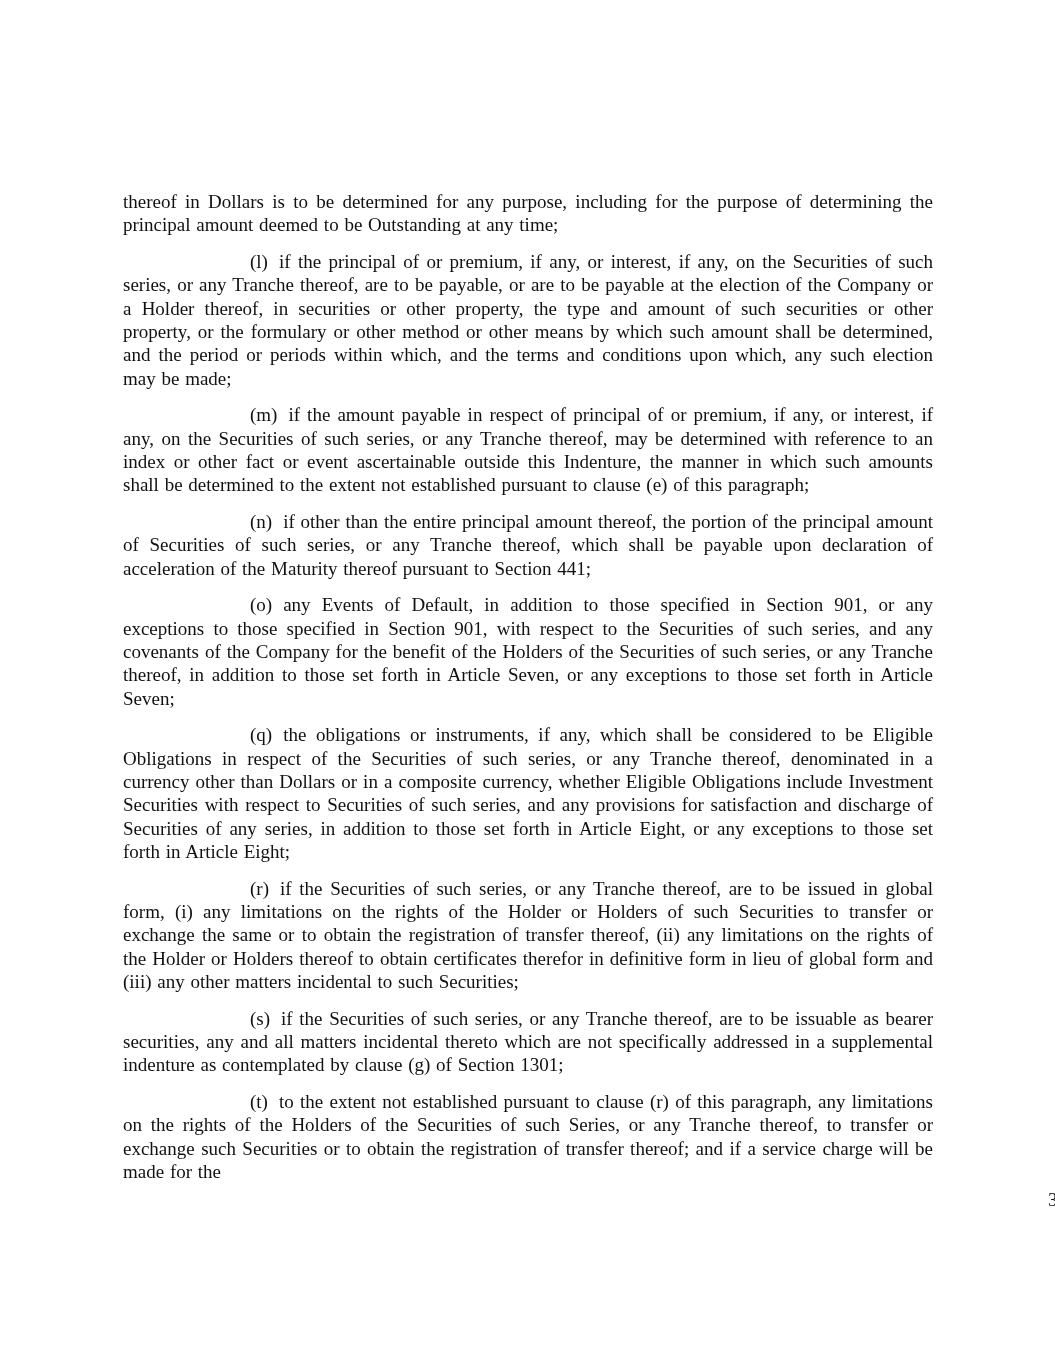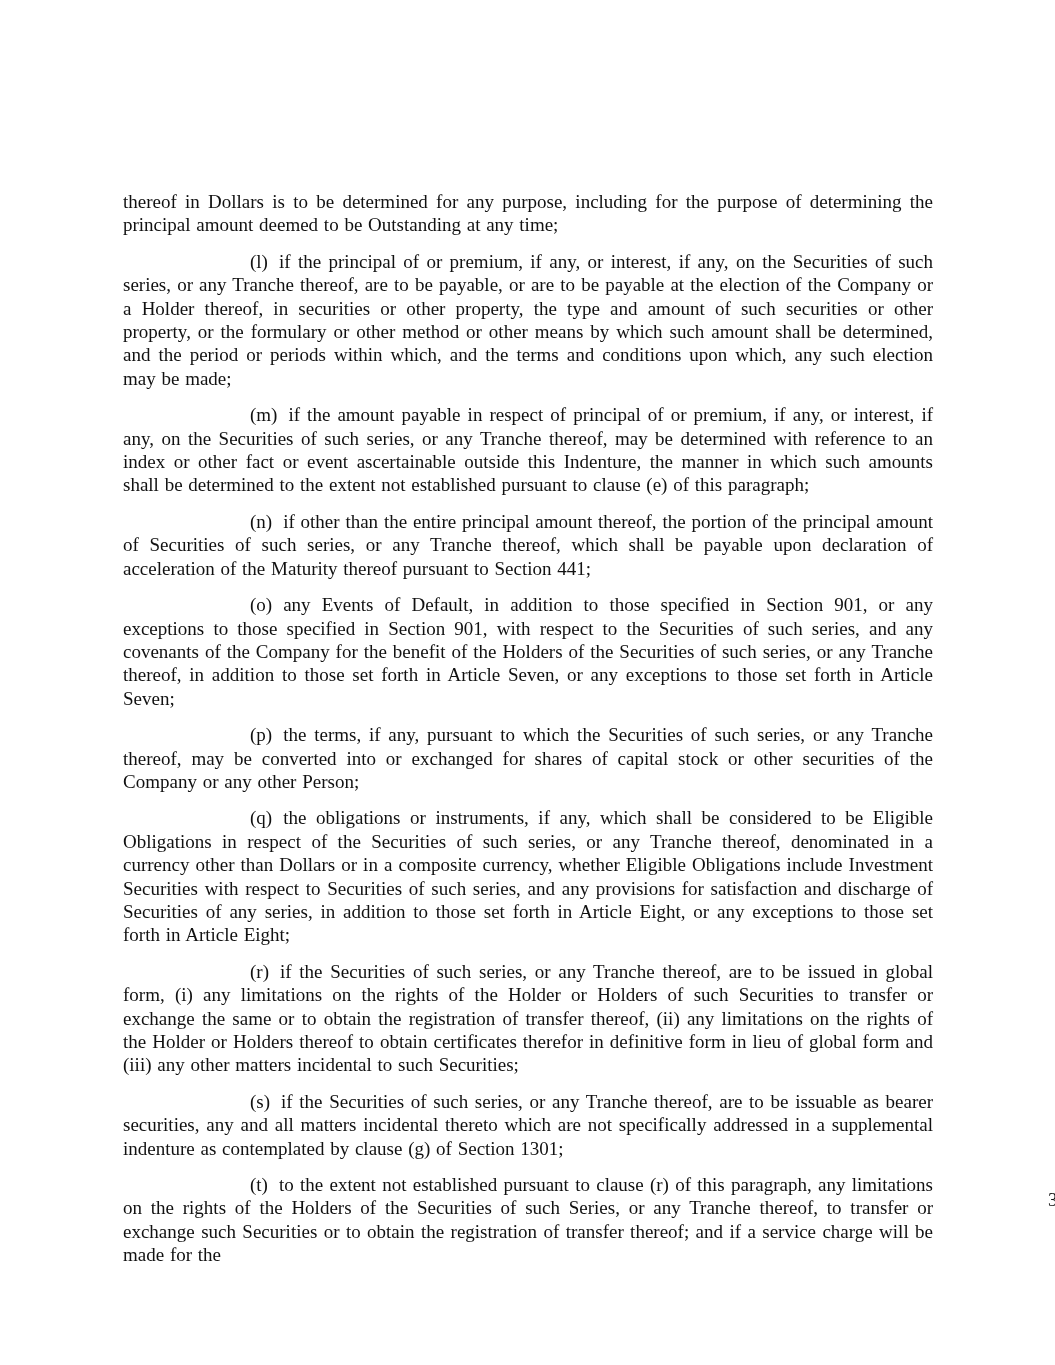--- a/index.html
+++ b/index.html
@@ -69,21 +69,20 @@
     <p class="para no-indent"><span>thereof in Dollars is to be determined for any purpose, including for the purpose of determining the principal amount deemed to be Outstanding at any time;</span></p>
 
     <p class="para"><span class="clause-label">(l)</span><span>if the principal of or premium, if any, or interest, if any, on the Securities of such series, or any Tranche thereof, are to be payable, or are to be payable at the election of the Company or a Holder thereof, in securities or other property, the type and amount of such securities or other property, or the formulary or other method or other means by which such amount shall be determined, and the period or periods within which, and the terms and conditions upon which, any such election may be made;</span></p>
 
     <p class="para"><span class="clause-label">(m)</span><span>if the amount payable in respect of principal of or premium, if any, or interest, if any, on the Securities of such series, or any Tranche thereof, may be determined with reference to an index or other fact or event ascertainable outside this Indenture, the manner in which such amounts shall be determined to the extent not established pursuant to clause (e) of this paragraph;</span></p>
 
     <p class="para"><span class="clause-label">(n)</span><span>if other than the entire principal amount thereof, the portion of the principal amount of Securities of such series, or any Tranche thereof, which shall be payable upon declaration of acceleration of the Maturity thereof pursuant to Section 441;</span></p>
 
     <p class="para"><span class="clause-label">(o)</span><span>any Events of Default, in addition to those specified in Section 901, or any exceptions to those specified in Section 901, with respect to the Securities of such series, and any covenants of the Company for the benefit of the Holders of the Securities of such series, or any Tranche thereof, in addition to those set forth in Article Seven, or any exceptions to those set forth in Article Seven;</span></p>
 
-    <p class="para"><span class="clause-label">(p)</span><span>the terms, if any, pursuant to which the Securities of such series, or any Tranche thereof, may be converted into or exchanged for shares of capital stock or other securities of the Company or any other Person;</span></p>
 
     <p class="para"><span class="clause-label">(q)</span><span>the obligations or instruments, if any, which shall be considered to be Eligible Obligations in respect of the Securities of such series, or any Tranche thereof, denominated in a currency other than Dollars or in a composite currency, whether Eligible Obligations include Investment Securities with respect to Securities of such series, and any provisions for satisfaction and discharge of Securities of any series, in addition to those set forth in Article Eight, or any exceptions to those set forth in Article Eight;</span></p>
 
     <p class="para"><span class="clause-label">(r)</span><span>if the Securities of such series, or any Tranche thereof, are to be issued in global form, (i) any limitations on the rights of the Holder or Holders of such Securities to transfer or exchange the same or to obtain the registration of transfer thereof, (ii) any limitations on the rights of the Holder or Holders thereof to obtain certificates therefor in definitive form in lieu of global form and (iii) any other matters incidental to such Securities;</span></p>
 
     <p class="para"><span class="clause-label">(s)</span><span>if the Securities of such series, or any Tranche thereof, are to be issuable as bearer securities, any and all matters incidental thereto which are not specifically addressed in a supplemental indenture as contemplated by clause (g) of Section 1301;</span></p>
 
     <p class="para"><span class="clause-label">(t)</span><span>to the extent not established pursuant to clause (r) of this paragraph, any limitations on the rights of the Holders of the Securities of such Series, or any Tranche thereof, to transfer or exchange such Securities or to obtain the registration of transfer thereof; and if a service charge will be made for the</span></p>
 
   </div>

